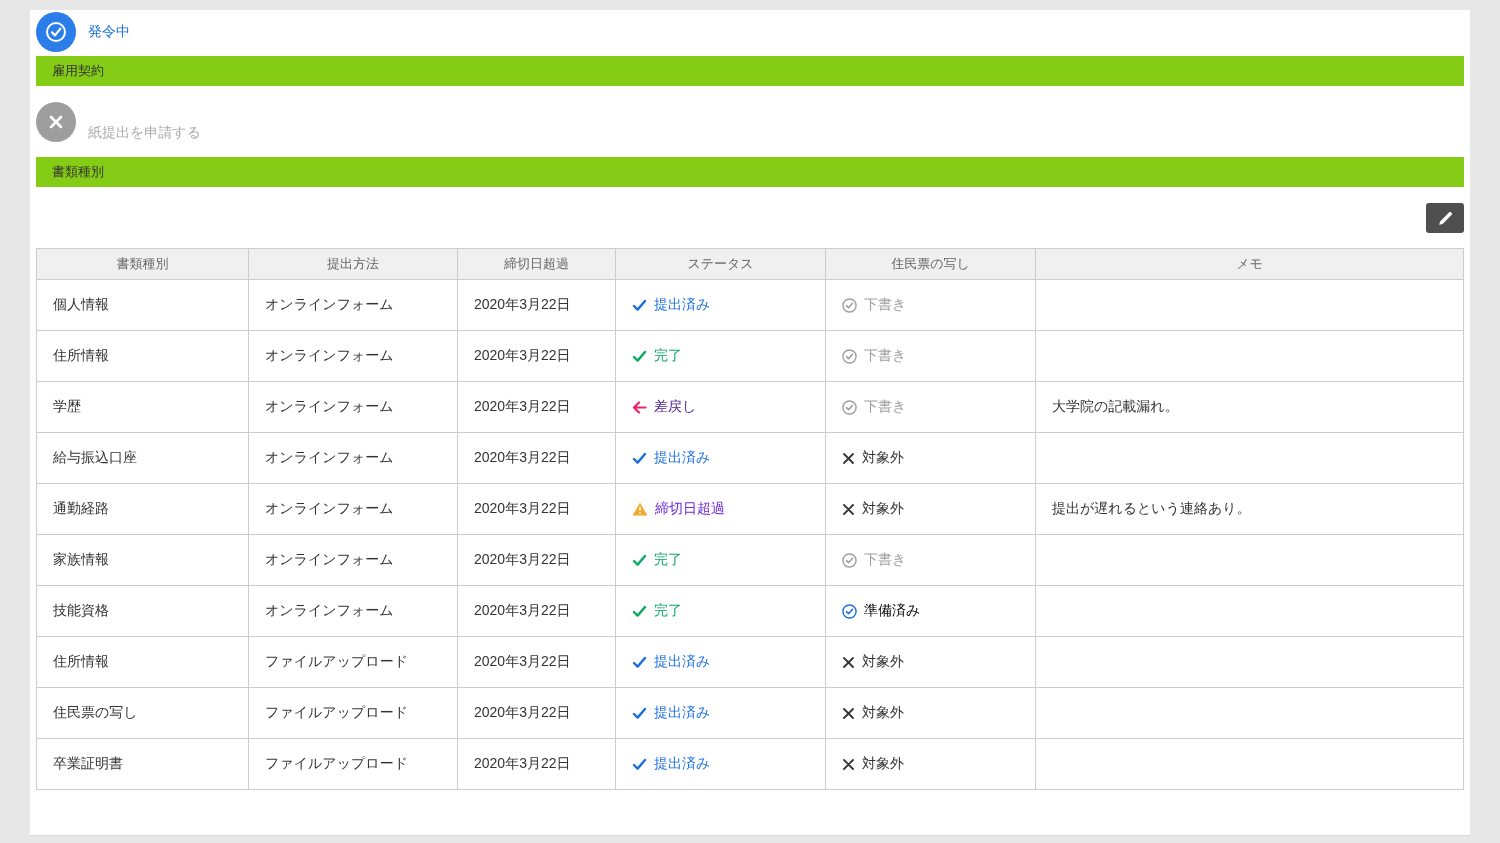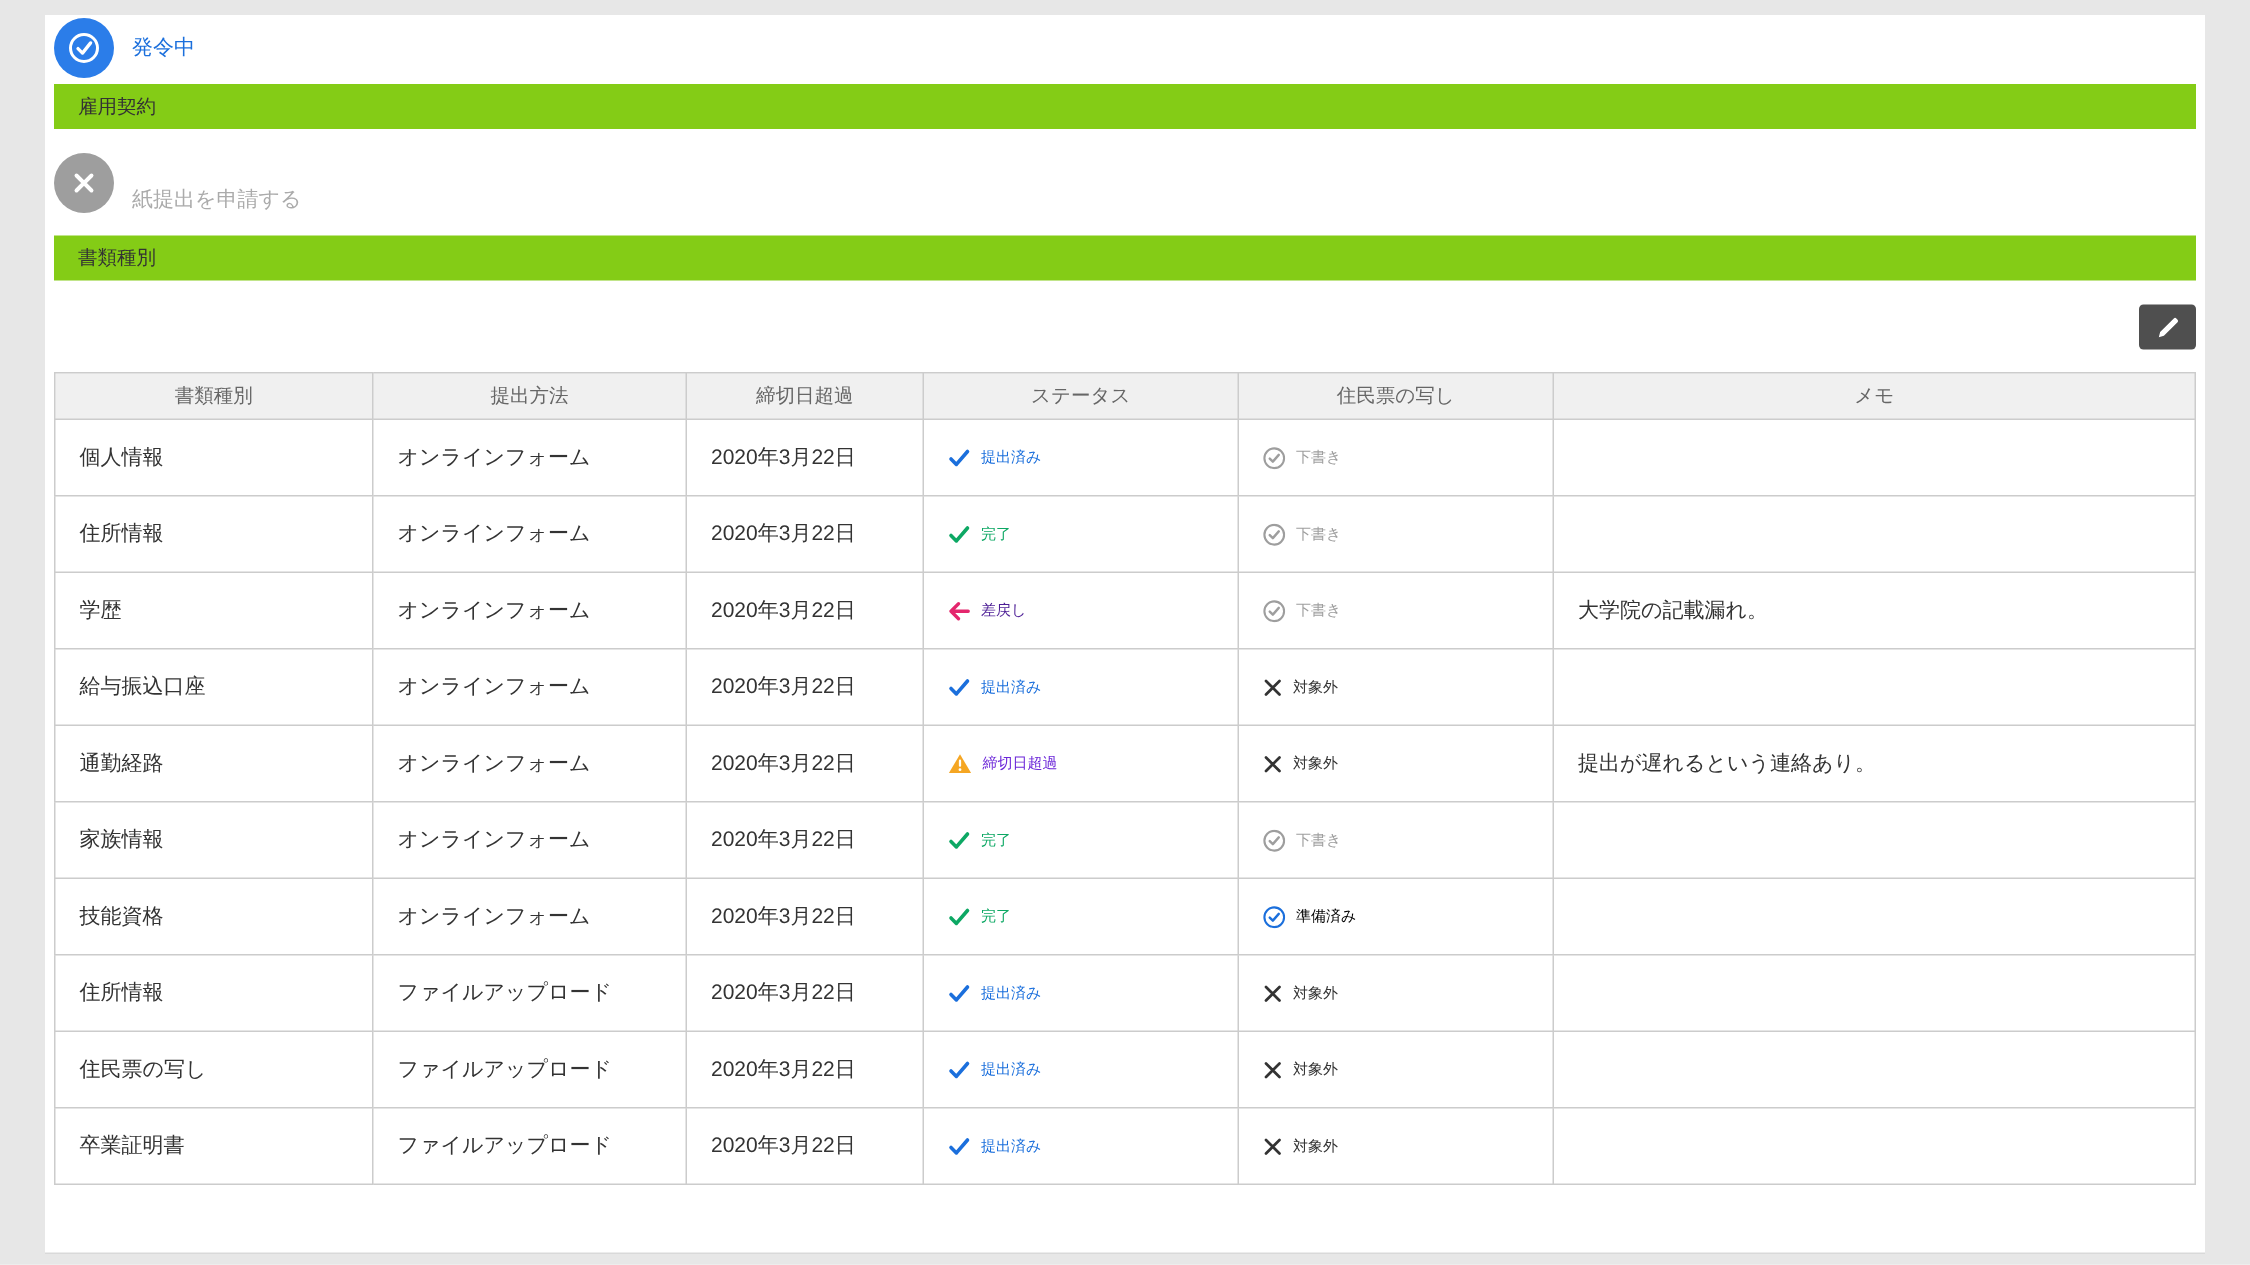--- a/index.html
+++ b/index.html
@@ -53,21 +53,21 @@
     background: #f0f0f0; border: 1px solid #cccccc;
     height: 31px; padding: 0 8px;
     font-weight: 400; font-size: 13px; color: #666; text-align: center;
   }
   .doc-table td {
     border: 1px solid #cccccc; height: 51px;
     padding: 0 16px; vertical-align: middle;
     overflow: hidden; white-space: nowrap;
   }
   td.icon-cell .cell-inner { display: flex; align-items: center; gap: 7px; }
-  .cell-label { font-size: 10px; }
+  .cell-label { font-size: 14px; }
 </style>
 </head>
 <body>
 
 <div class="card">
 
   <div class="status-row">
     <span class="icon-circle circle-blue">
       <svg width="22" height="22" viewBox="0 0 22 22">
         <circle cx="11" cy="11" r="9" fill="none" stroke="#ffffff" stroke-width="2"></circle>

